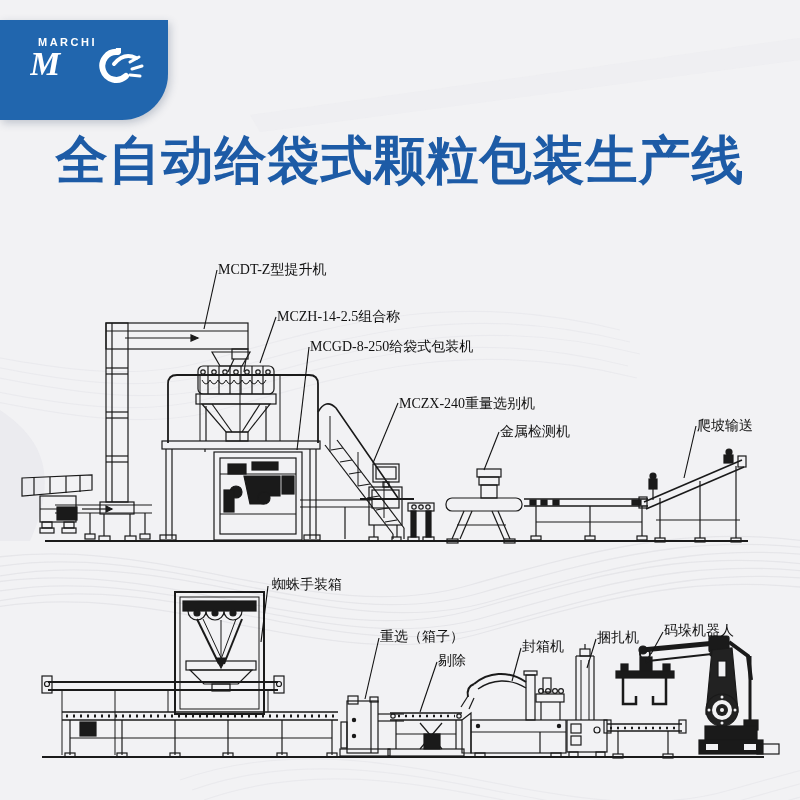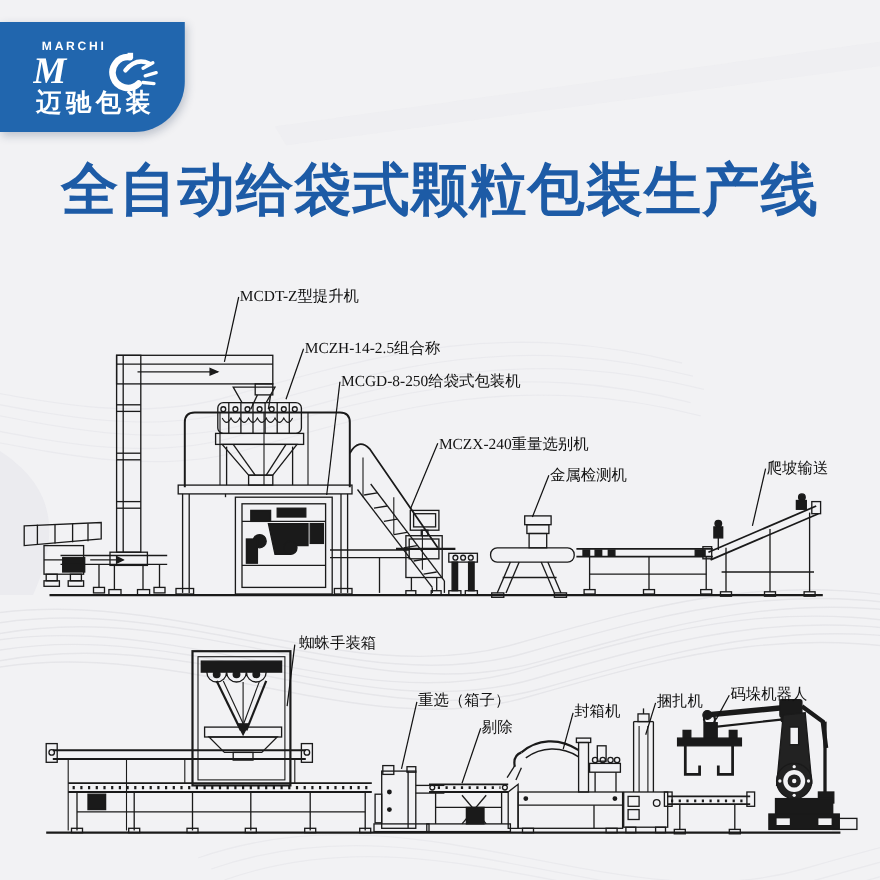--- a/index.html
+++ b/index.html
@@ -21,21 +21,21 @@
   .logo-en{
     position:absolute;left:38px;top:16px;
     color:#fff;font-size:11px;font-weight:bold;letter-spacing:2.5px;
   }
   .logo-mark{position:absolute;left:30px;top:24px;}
   .logo-cn{
     position:absolute;left:33px;top:58px;
     color:#fff;font-size:23px;font-weight:bold;letter-spacing:4px;
   }
   h1.title{
-    position:absolute;left:0;top:118px;width:800px;margin:0;
+    position:absolute;left:0;top:106px;width:800px;margin:0;
     text-align:center;
     font-size:52px;font-weight:800;letter-spacing:1px;
     color:var(--title-blue,#1d5ba6);
     z-index:4;
   }
   text.mlabel{
     font-family:"Liberation Serif","DejaVu Serif",serif;
     font-size:14px;fill:#111;
   }
 </style>
@@ -46,21 +46,20 @@
 
   <div class="logo-badge">
     <div class="logo-en">MARCHI</div>
     <svg class="logo-mark" width="120" height="40" viewBox="0 0 120 40">
       <text x="0" y="31" font-family="Liberation Serif, DejaVu Serif, serif" font-style="italic" font-weight="bold" font-size="34" fill="#ffffff">M</text>
       <path d="M88,8 a14,14 0 1 0 8,24" fill="none" stroke="#ffffff" stroke-width="6" stroke-linecap="round"></path>
       <path d="M84,20 q10,-12 22,-6" fill="none" stroke="#ffffff" stroke-width="4" stroke-linecap="round"></path>
       <path d="M100,18 l9,-5 M102,25 l10,-3 M100,31 l10,1" stroke="#ffffff" stroke-width="3" stroke-linecap="round"></path>
       <rect x="86" y="4" width="5" height="5" fill="#ffffff"></rect>
     </svg>
-    <div class="logo-cn">迈驰包装</div>
   </div>
 
   <h1 class="title">全自动给袋式颗粒包装生产线</h1>
 
   <svg class="diagram" viewBox="0 0 800 800">
     <defs>
       <path id="wv" d="M-80,0 C120,-70 300,60 470,10 C610,-30 720,-60 880,-20" fill="none"></path>
     </defs>
 
     <g stroke="#e4e4e8" stroke-width="1.3" opacity="0.85">

